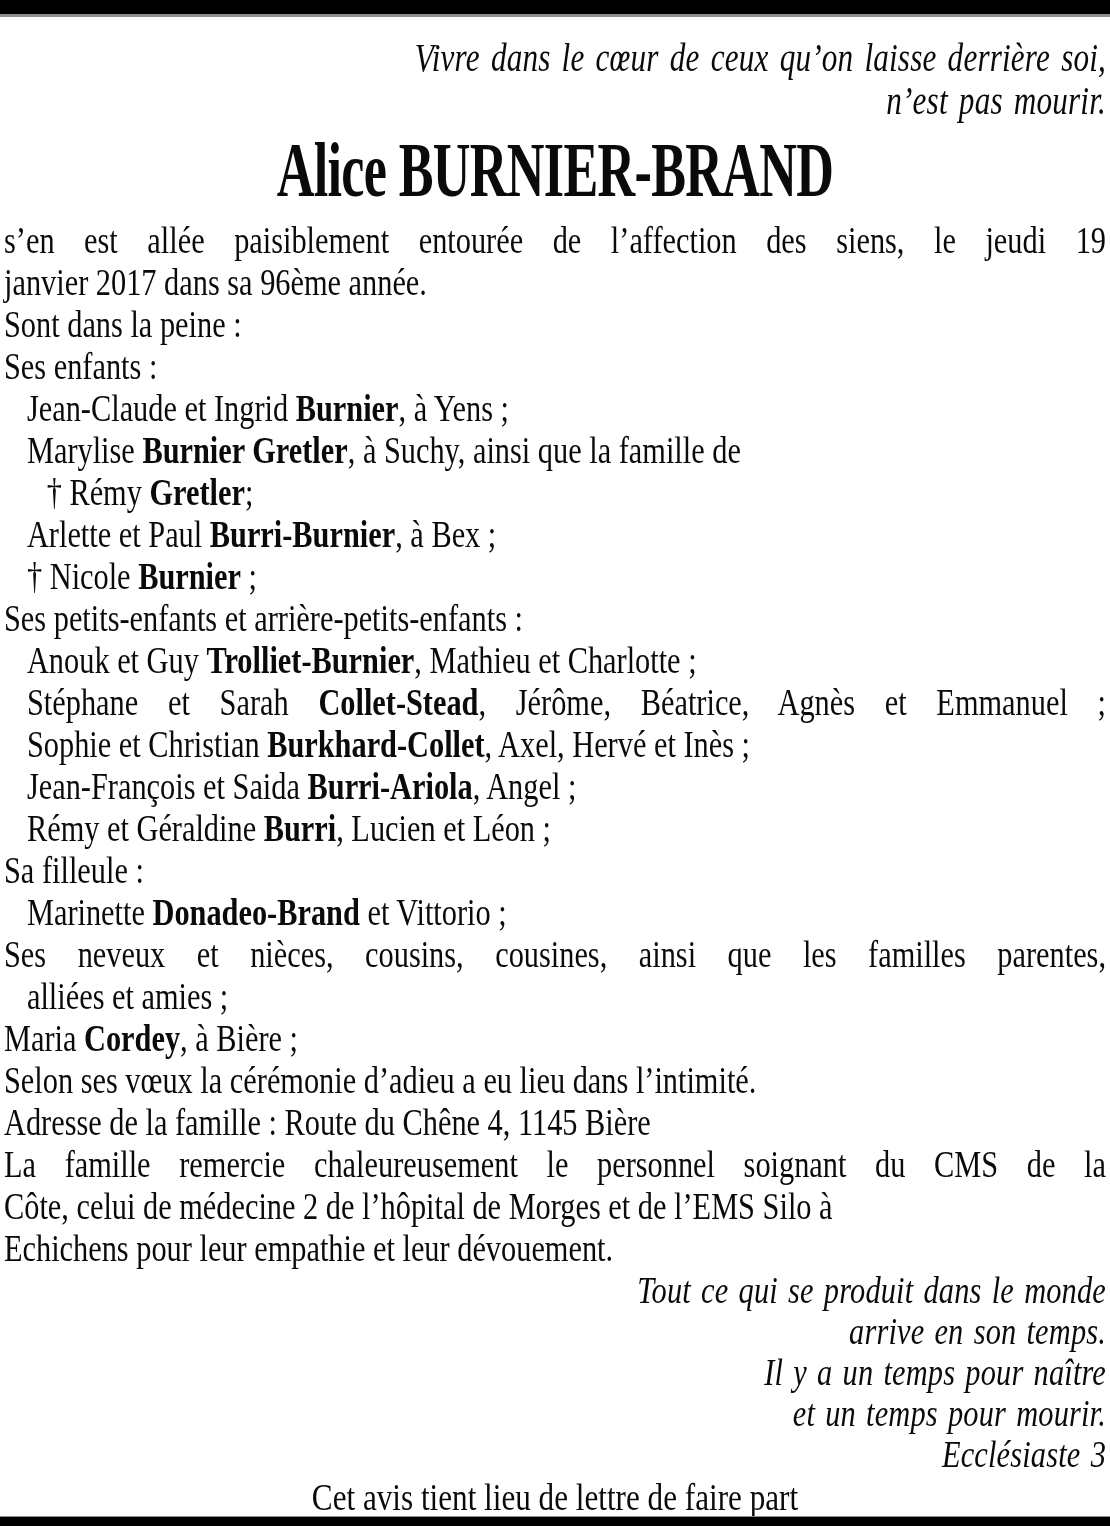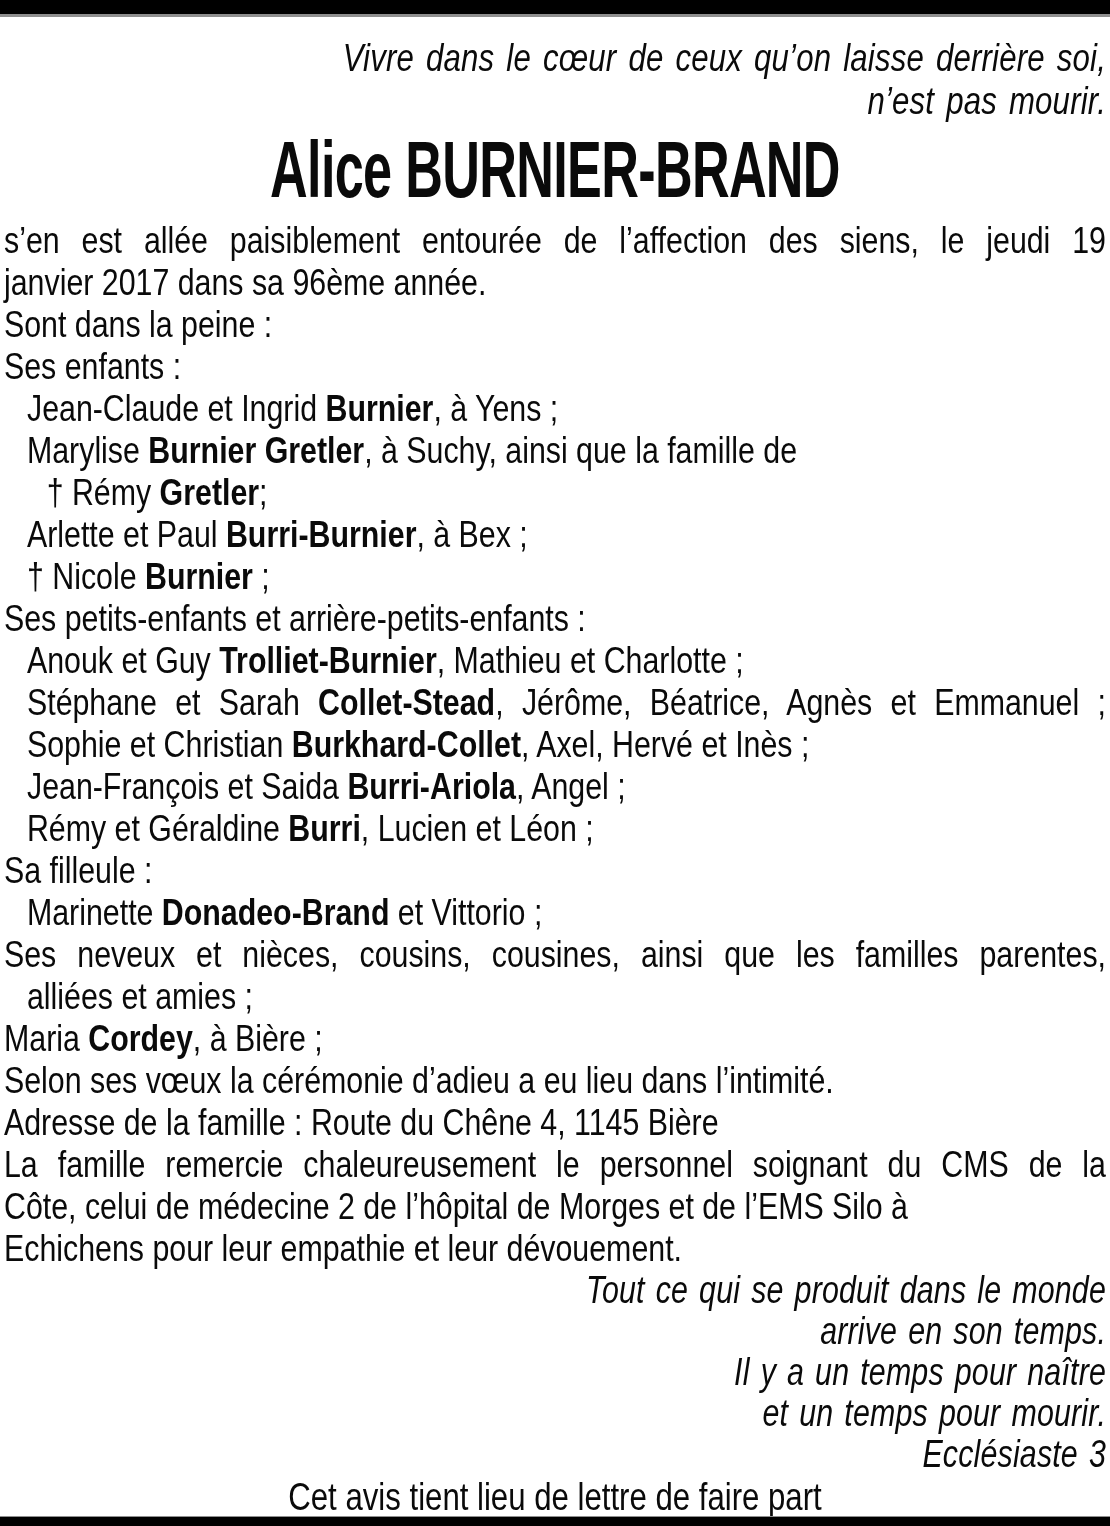--- a/index.html
+++ b/index.html
@@ -2,21 +2,21 @@
 <html style="--background: #ffffff; --text: #0a0a0a; --rule: #000000; --rule-shadow: #8f8f8f;"><head>
 <meta charset="utf-8">
 <style>
   html, body { margin: 0; padding: 0; background: #fff; }
   .page {
     position: relative;
     width: 1110px;
     height: 1526px;
     background: var(--background, #ffffff);
     color: var(--text, #0a0a0a);
-    font-family: Liberation Sans, sans-serif;
+    font-family: Liberation Serif, serif;
     overflow: hidden;
   }
   .rule-top {
     height: 14px;
     background: var(--rule, #000);
     border-bottom: 3px solid var(--rule-shadow, #8f8f8f);
   }
   .rule-bottom {
     position: absolute;
     bottom: 0; left: 0;

